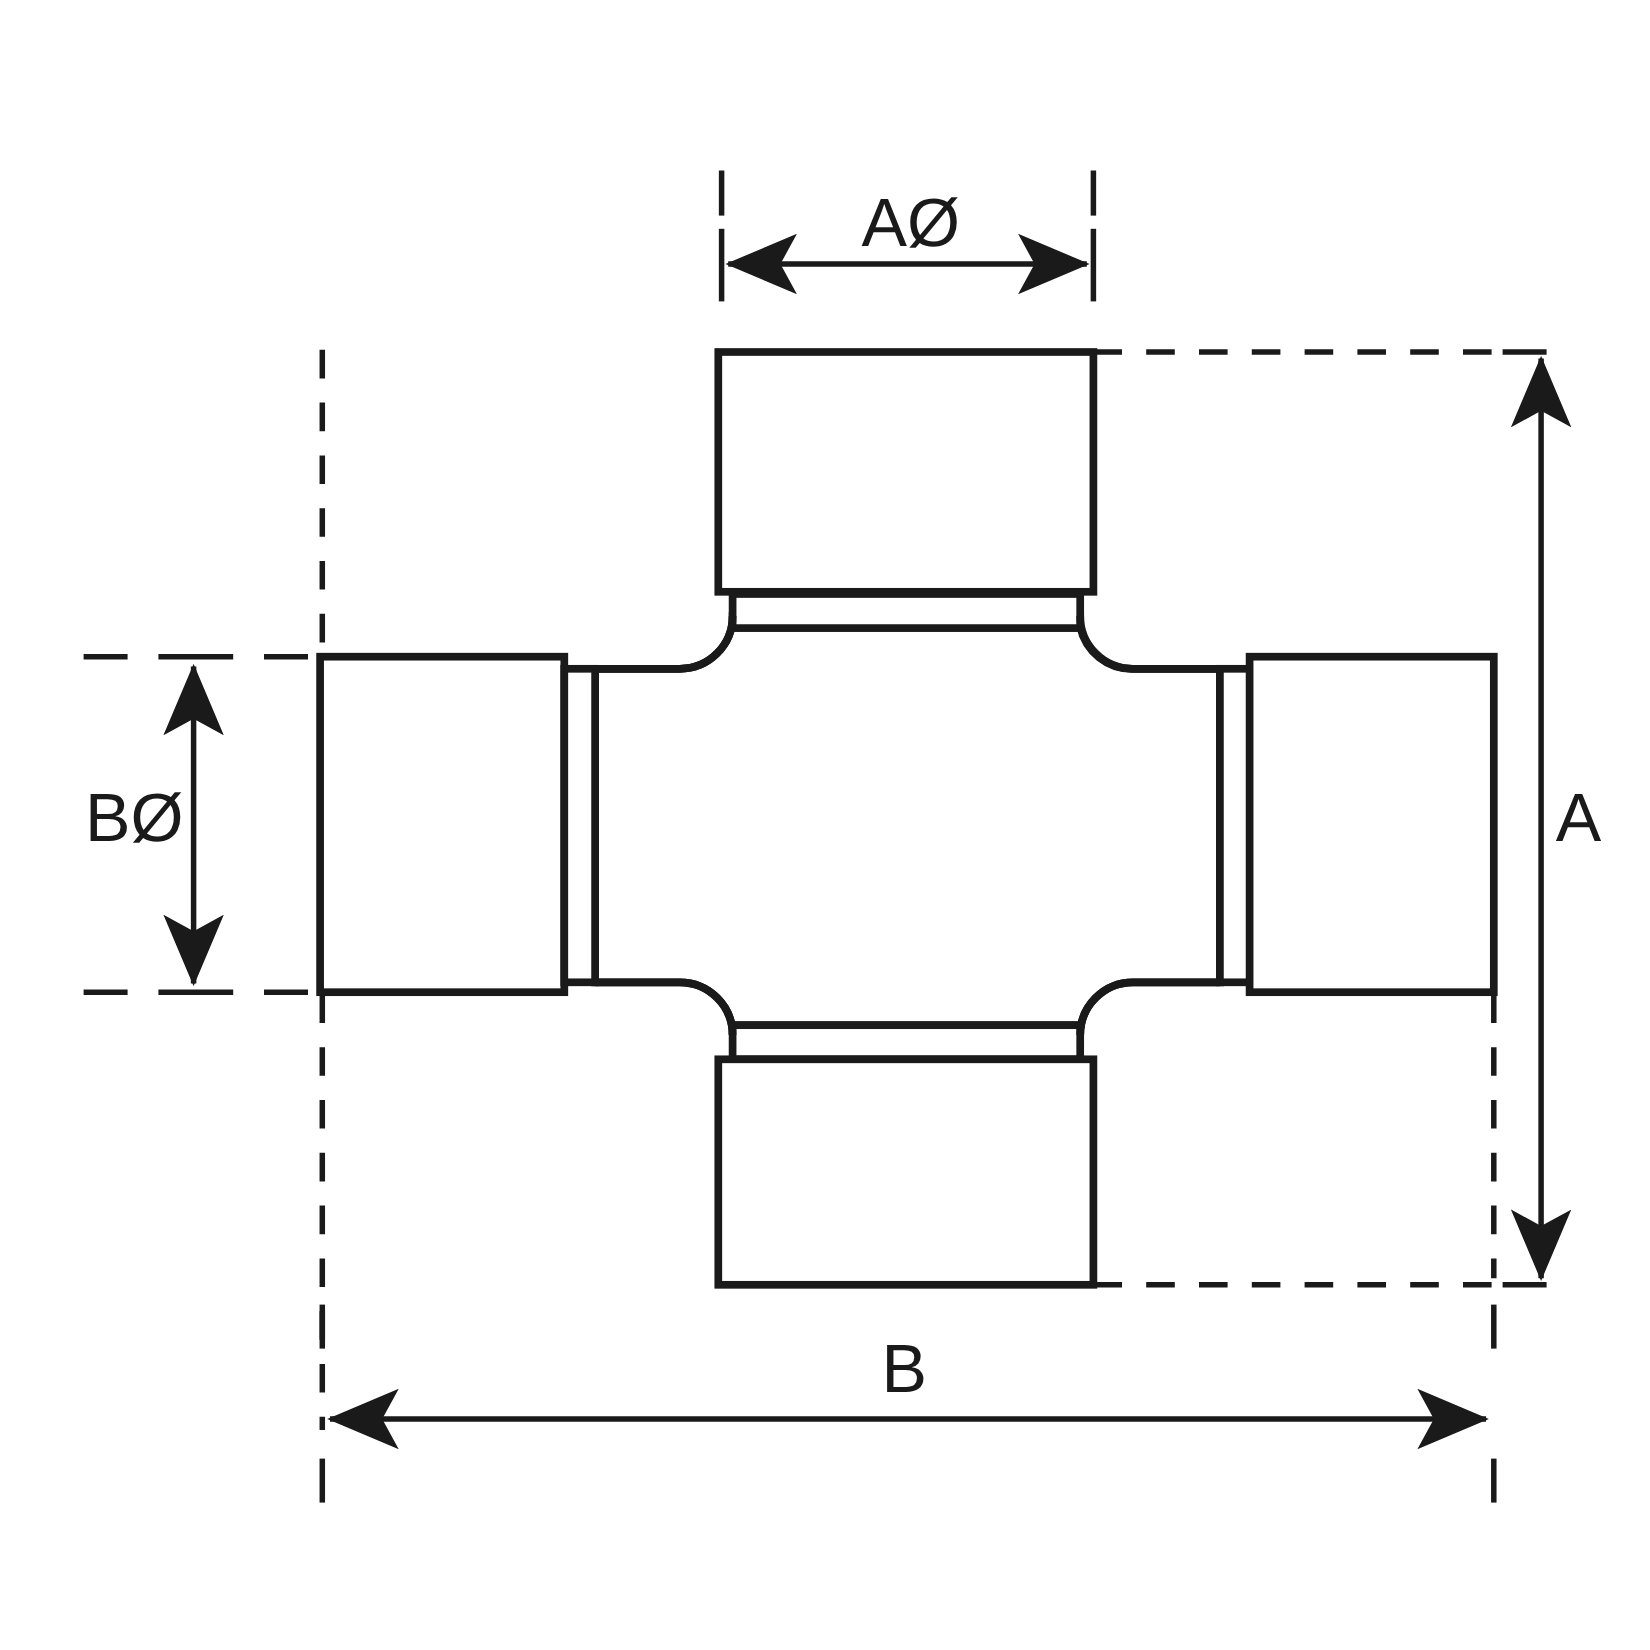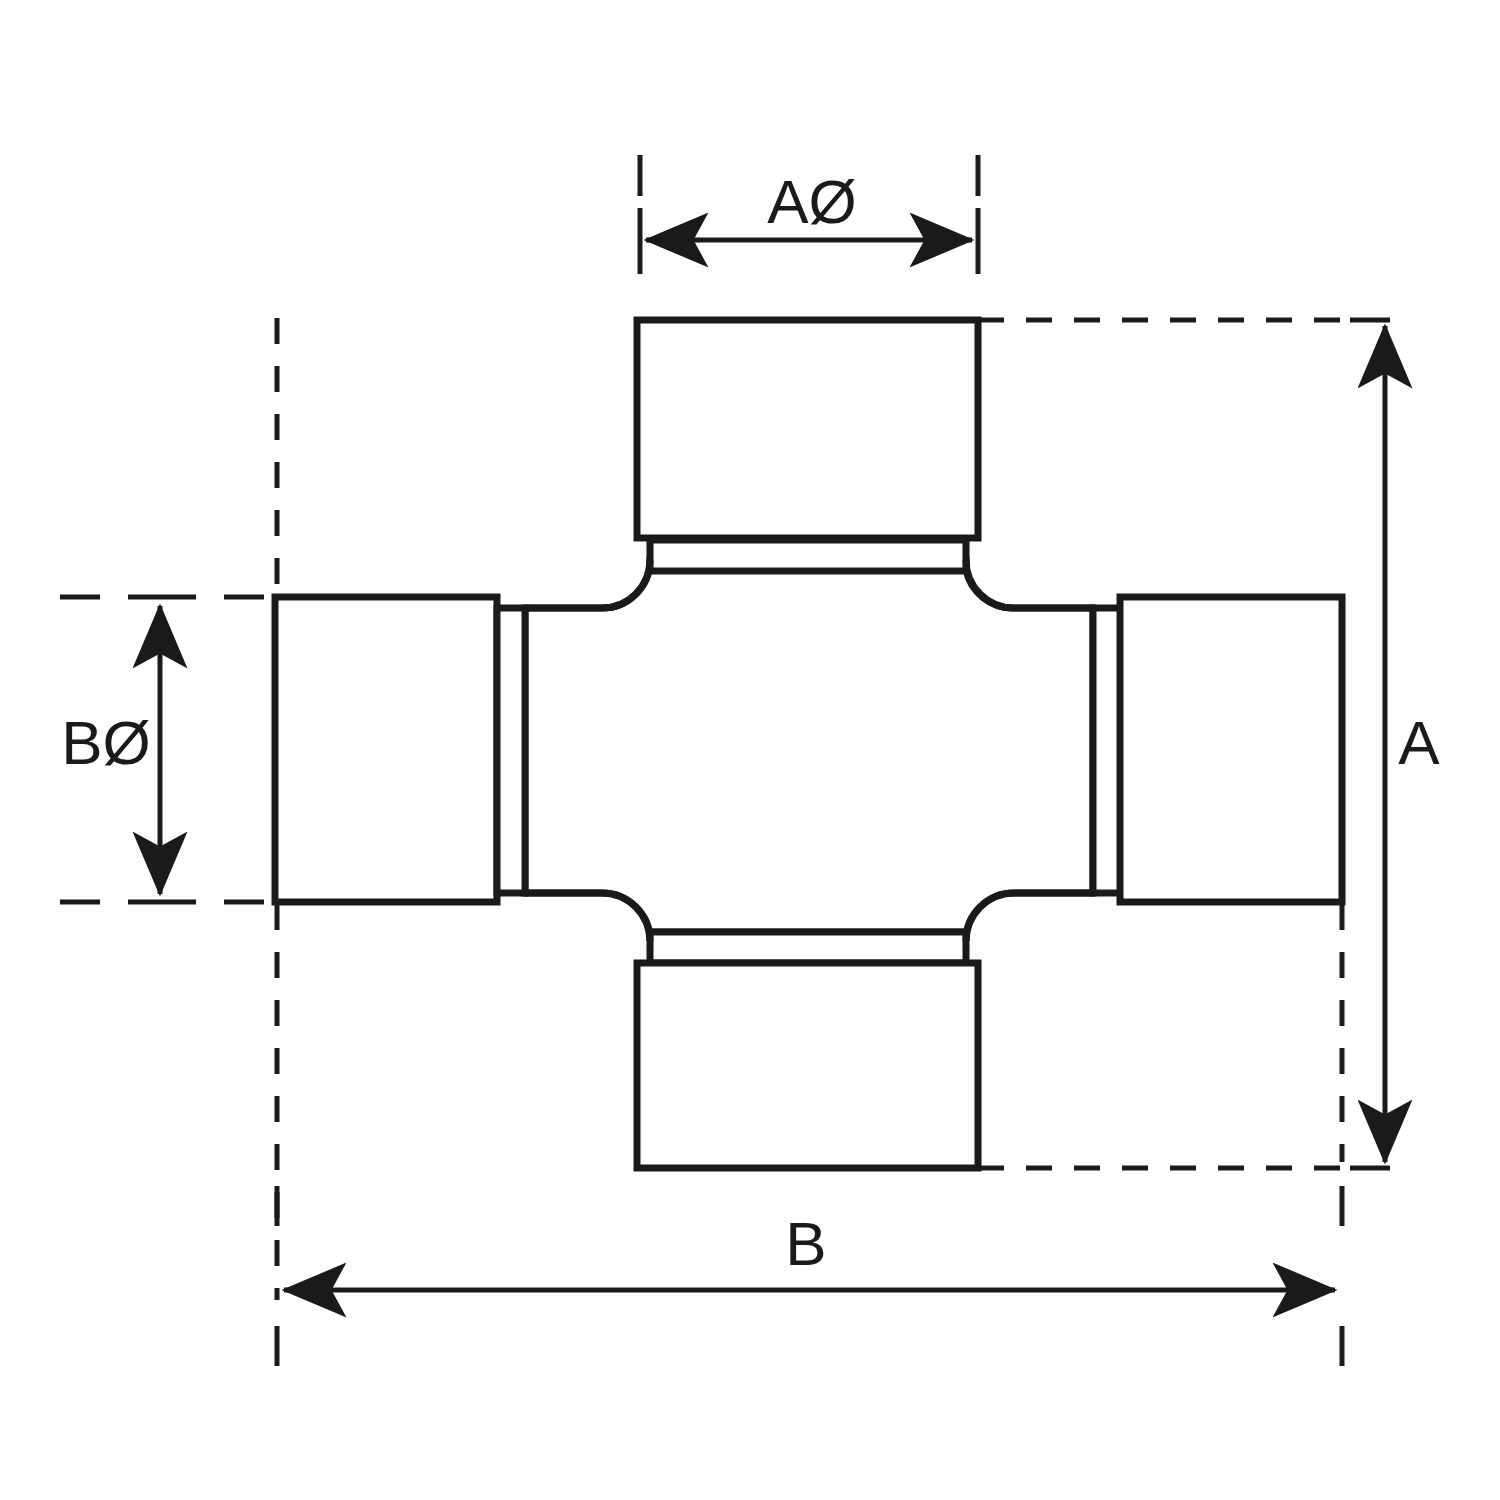--- a/index.html
+++ b/index.html
@@ -12,20 +12,21 @@
     width: 1500px;
     height: 1500px;
     font-family: "Liberation Sans", sans-serif;
     overflow: hidden;
   }
   #drawing-root {
     position: relative;
     width: 1220px;
     height: 1500px;
     background: #ffffff;
+    padding-left: 16px;
   }
   svg#technical-drawing {
     display: block;
     width: 1500px;
     height: 1500px;
   }
   .dim-label {
     font-family: "Liberation Sans", sans-serif;
     font-size: 62px;
     fill: #1a1a1a;

